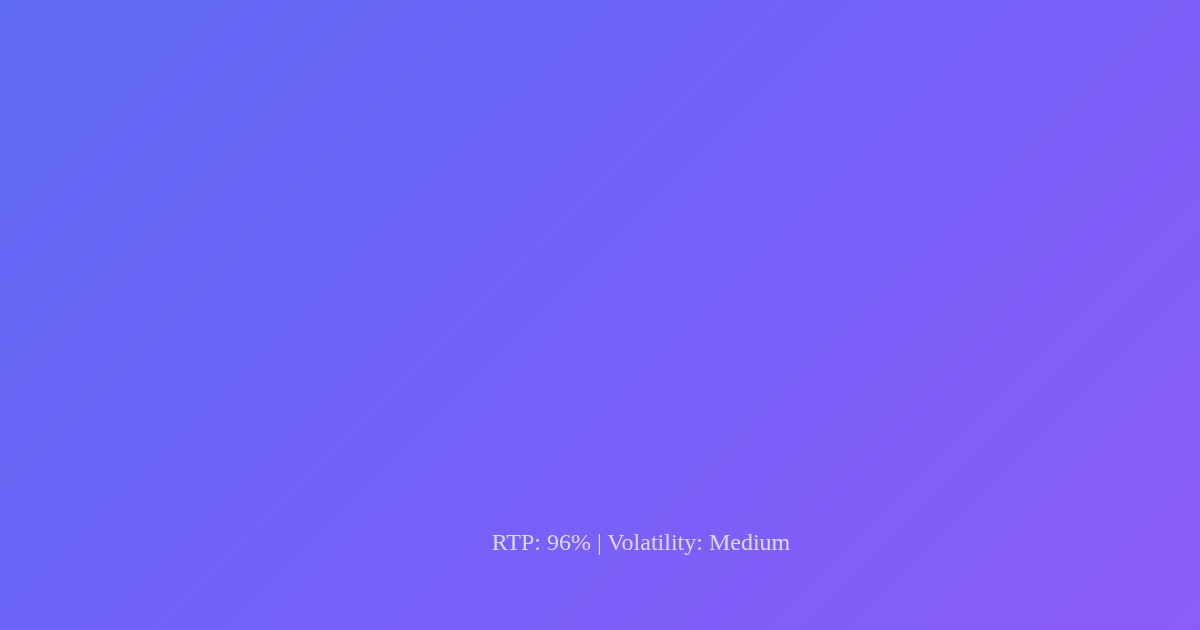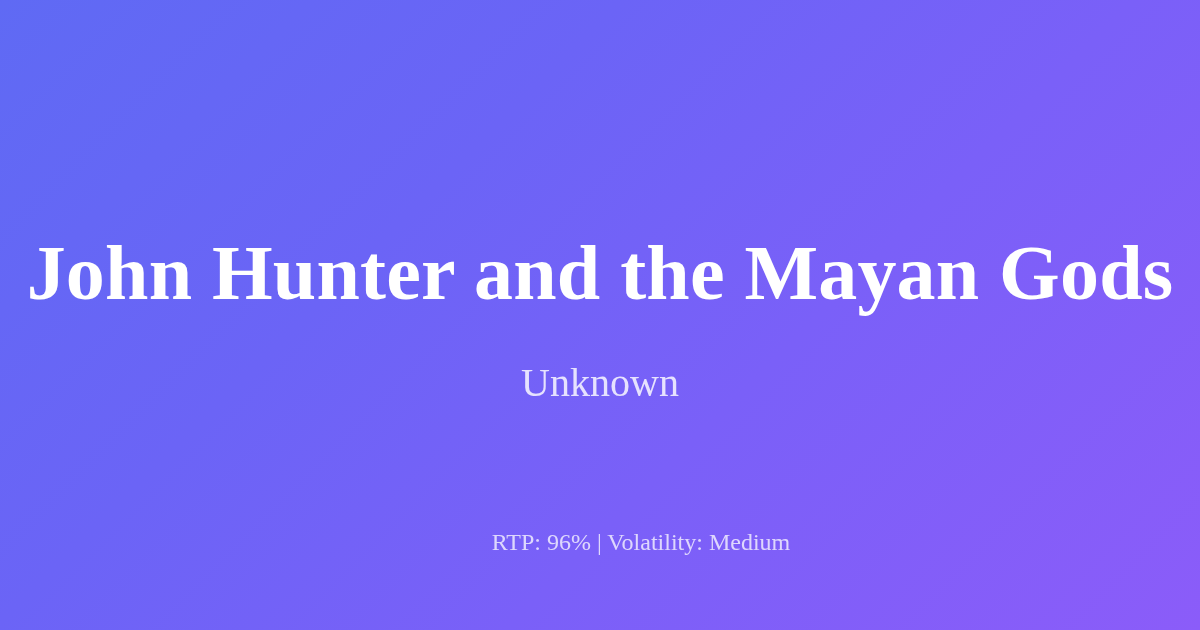--- a/index.html
+++ b/index.html
@@ -90,25 +90,19 @@
     color: rgba(255, 255, 255, 0.75);
     margin: 0;
     white-space: nowrap;
   }
 </style>
 </head>
 <body>
 
 <div id="og-card">
 
-  <div class="title-row">
-    <h1 class="game-title">John Hunter and the Mayan Gods</h1>
-  </div>
 
-  <div class="provider-row">
-    <p class="game-provider">Unknown</p>
-  </div>
 
   <div class="stats-row">
     <p class="game-stats">RTP: 96% | Volatility: Medium</p>
   </div>
 
 </div>
 
 </body></html>

